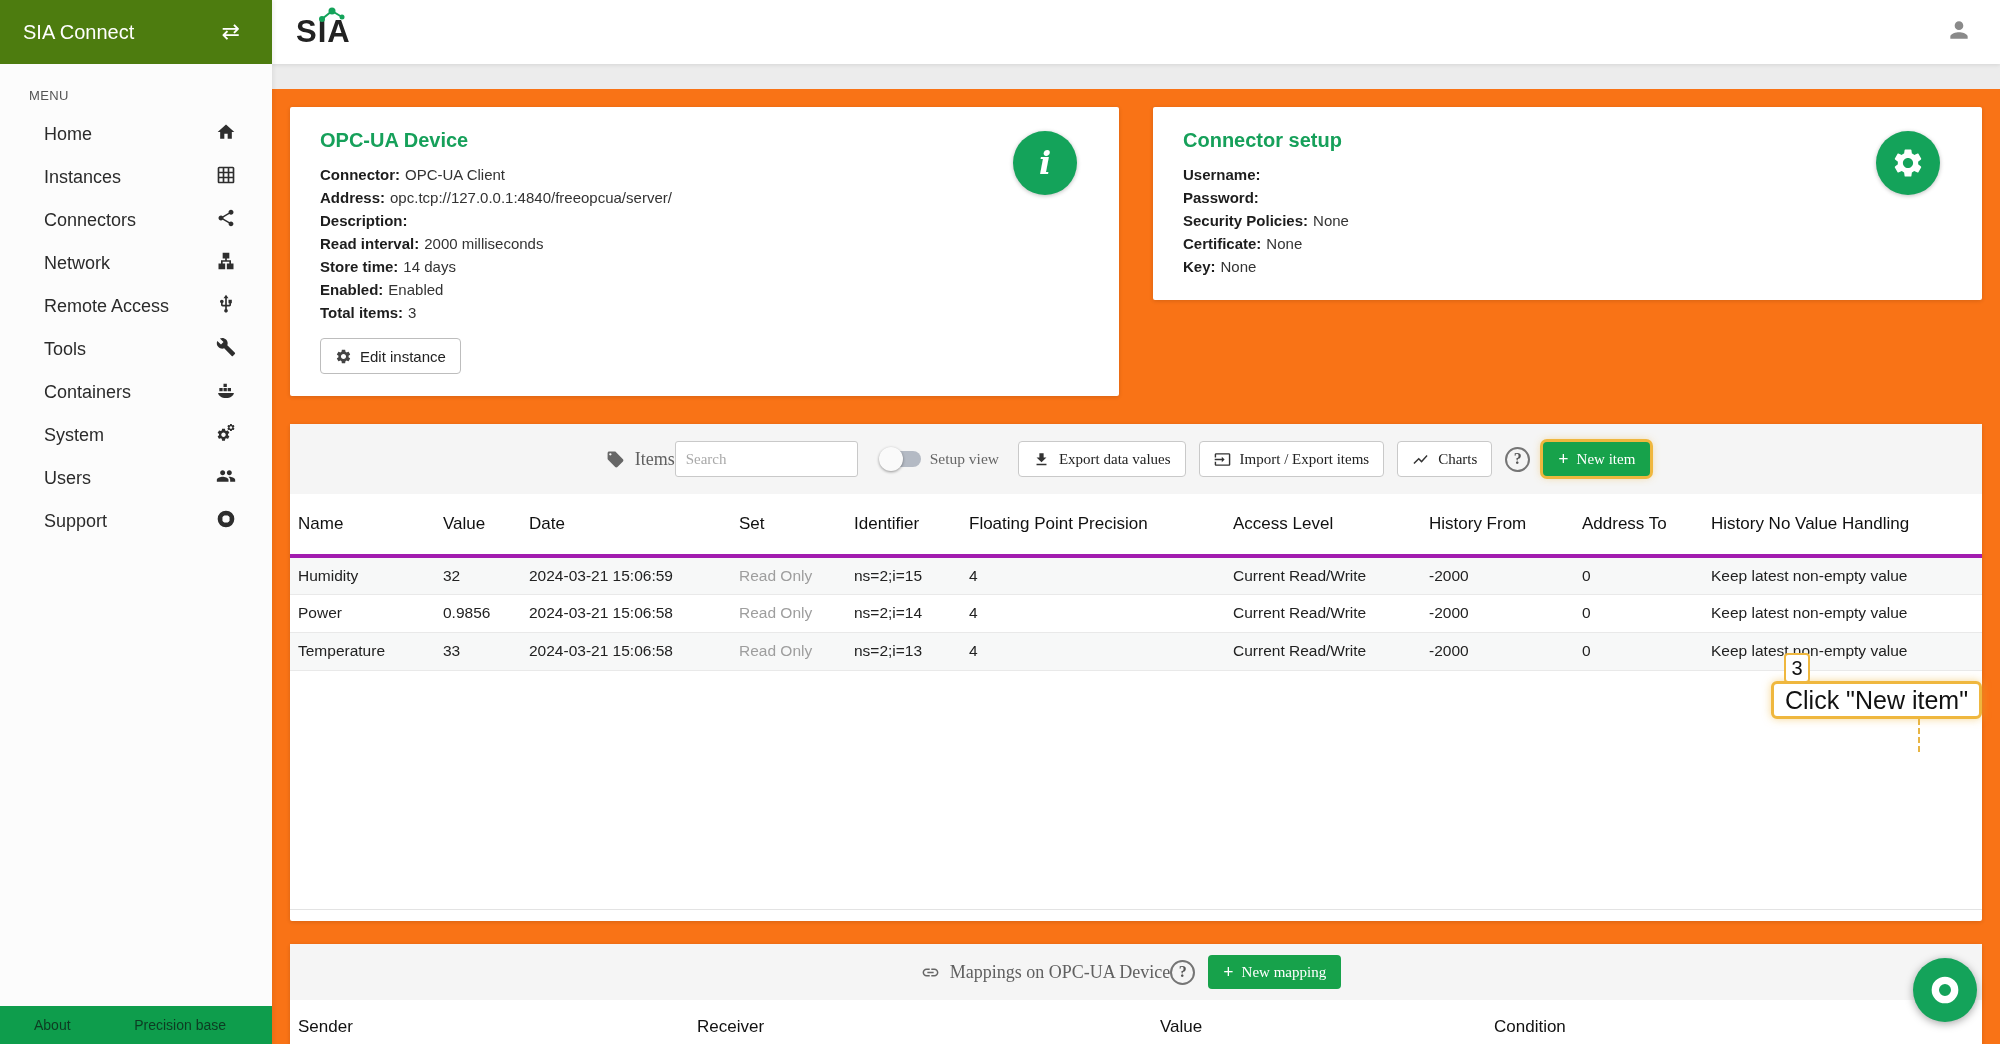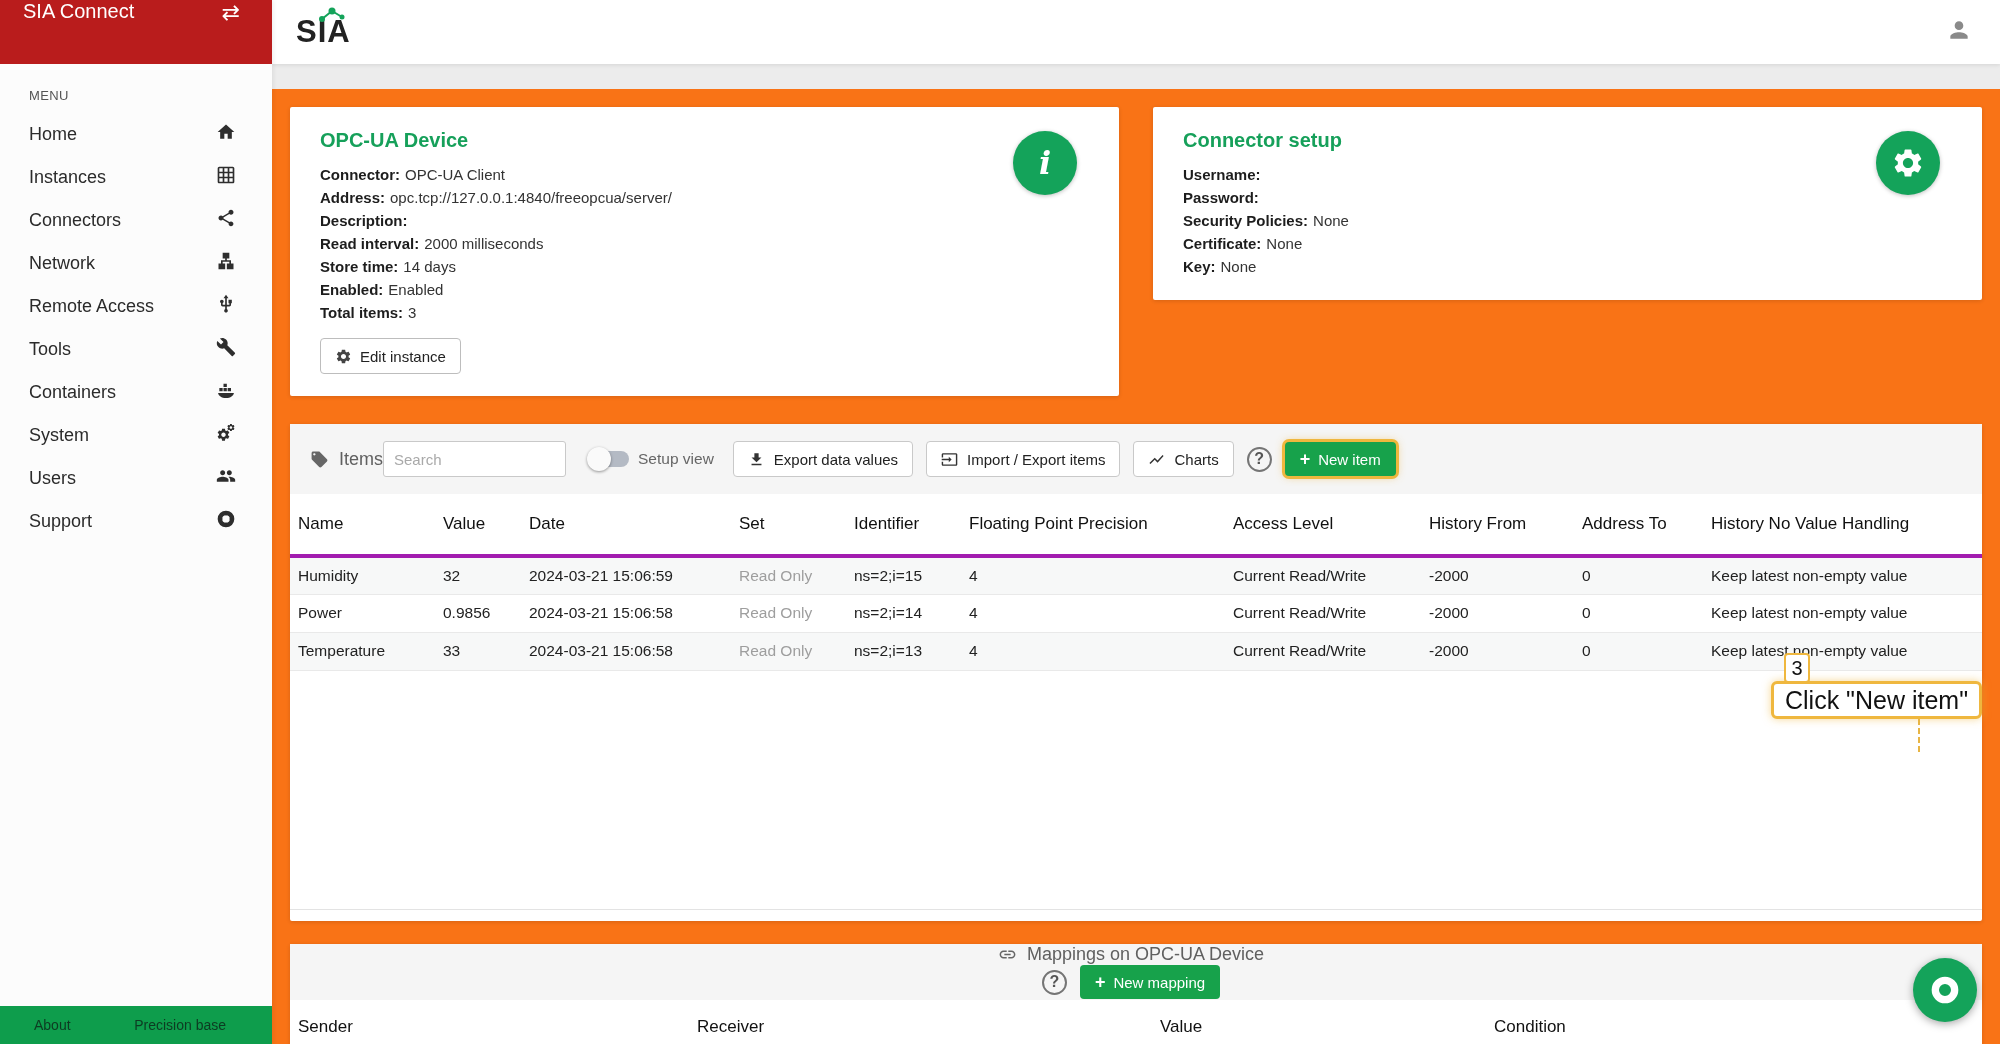--- a/index.html
+++ b/index.html
@@ -9,29 +9,29 @@
     background: #ececec; color: #212121; position: relative;
   }
   .app { display: flex; width: 100%; height: 100%; }
 
   
   .sidebar {
     width: 272px; flex-shrink: 0; background: #fcfcfc; position: relative;
     box-shadow: 2px 0 4px rgba(0,0,0,.06); z-index: 5;
   }
   .sidebar-header {
-    height: 64px; background: #b91c1c; color: #fff;
-    display: flex; align-items: flex-start; justify-content: space-between;
+    height: 64px; background: #4d7c0f; color: #fff;
+    display: flex; align-items: center; justify-content: space-between;
     padding: 0 32px 0 23px; font-size: 20px; font-weight: 500;
   }
   .swap-glyph { font-size: 22px; cursor: pointer; }
   .menu-label { padding: 24px 0 10px 29px; font-size: 13px; color: #555; letter-spacing: .4px; }
   .nav-item {
     height: 43px; display: flex; align-items: center; justify-content: space-between;
-    padding: 0 36px 0 29px; font-size: 18px; color: #2b2b2b; cursor: pointer;
+    padding: 0 36px 0 44px; font-size: 18px; color: #2b2b2b; cursor: pointer;
   }
   .nav-item svg { width: 20px; height: 20px; fill: #2e2e2e; }
   .sidebar-footer {
     position: absolute; bottom: 0; left: 0; width: 100%; height: 38px;
     background: #0e9d4c; display: flex; align-items: center;
     justify-content: space-between; padding: 0 46px 0 34px;
     font-size: 14px; color: #0d3b22;
   }
   .sidebar-footer span { cursor: pointer; text-align: center; }
 
@@ -76,24 +76,24 @@
 
   
   .panel {
     background: #fff; border-radius: 2px; box-shadow: 0 1px 4px rgba(0,0,0,.14);
     display: flex; flex-direction: column;
   }
   .items-panel { margin-top: 28px; height: 497px; }
   .mappings-panel { margin-top: 23px; height: 200px; }
   .panel-header {
     background: #f5f5f5; display: flex; align-items: center;
-    justify-content: flex-start; padding: 0 36px 0 20px; flex-shrink: 0;
+    justify-content: center; padding: 0 36px 0 20px; flex-shrink: 0; font-family: Liberation Serif, serif;
   }
   .items-panel .panel-header { height: 70px; }
-  .mappings-panel .panel-header { height: 56px; padding-right: 30px; flex-direction: column; }
+  .mappings-panel .panel-header { height: 56px; padding-right: 30px; }
   .panel-title-group { display: flex; align-items: center; gap: 10px; color: #606060; font-size: 18px; }
   .panel-title-group svg { width: 19px; height: 19px; fill: #666; }
   .panel-controls { display: flex; align-items: center; gap: 13px; }
 
   .search-input {
     width: 183px; height: 36px; border: 1px solid #c9c9c9; border-radius: 3px;
     padding: 0 10px; font-size: 15px; font-family: inherit; color: #333; background: #fff;
   }
   .search-input::placeholder { color: #a9a9a9; }
 

